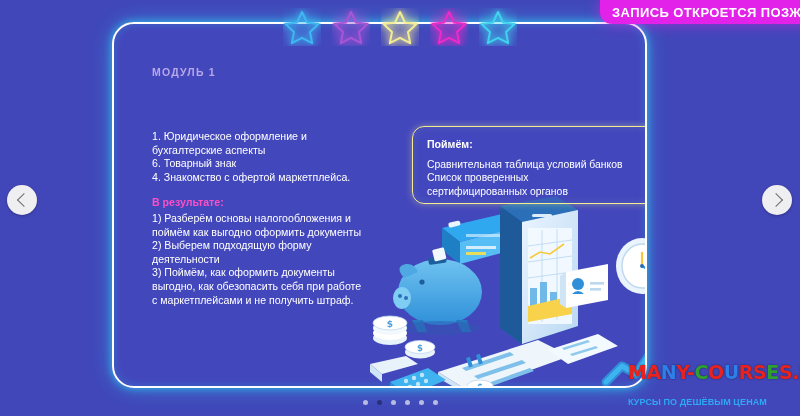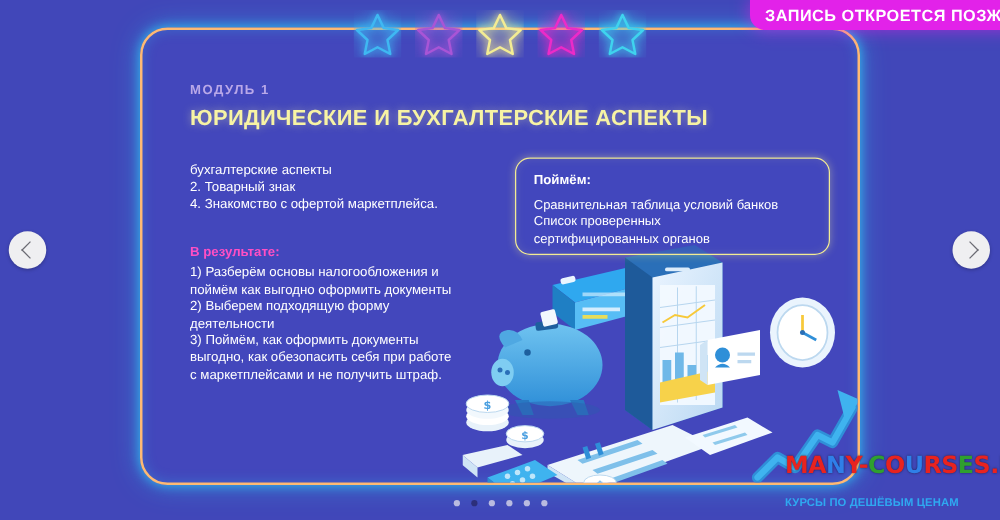--- a/index.html
+++ b/index.html
@@ -27,22 +27,22 @@
   
   .stars{
     position:absolute;top:2px;left:0;width:100%;height:50px;
     display:flex;align-items:center;justify-content:center;gap:11px;z-index:35;
     pointer-events:none;
   }
   .star-svg{display:block;}
 
   
   .card{
-    position:absolute;left:112px;top:22px;width:576px;height:366px;
-    border:2px solid #fdba74;border-radius:22px;
+    position:absolute;left:112px;top:22px;width:535px;height:366px;
+    border:2px solid #ffffff;border-radius:22px;
     box-sizing:border-box;
     box-shadow:0 0 9px rgba(47,200,245,.85),0 0 22px rgba(47,200,245,.45),
                inset 0 0 10px rgba(47,200,245,.28);
     background:rgba(72,74,196,.30);
     overflow:hidden;z-index:10;
   }
 
   .card-inner{position:absolute;inset:0;}
 
   .module-label{
@@ -153,25 +153,25 @@
       <svg class="star-svg" width="38" height="38" viewBox="0 0 38 38">
         <path d="M19 4 L24 14.5 L35.5 16 L27 24 L29.2 35.2 L19 29.8 L8.8 35.2 L11 24 L2.5 16 L14 14.5 Z" fill="none" stroke="#3fd3ee" stroke-width="2" stroke-linejoin="round" style="filter:drop-shadow(0 0 3px #3fd3ee) drop-shadow(0 0 7px #3fd3ee)"></path>
       </svg>
     </div>
 
   <div class="card">
     <div class="card-inner">
 
       <div class="module-label">МОДУЛЬ 1</div>
 
-      <div class="module-title">ЮРИДИЧЕСКИЕ И БУХГАЛТЕРСКИЕ АСПЕКТЫ</div>
 
       <div class="topics" id="topics-list">
+          <div>1. Юридическое оформление и</div>
           <div>бухгалтерские аспекты</div>
-          <div>2. Товарный знак</div>
+          <div>6. Товарный знак</div>
           <div>4. Знакомство с офертой маркетплейса.</div>
         </div>
 
       <div class="result-head">В результате:</div>
 
       <div class="result-list" id="results-list">
           <div>1) Разберём основы налогообложения и</div>
           <div>поймём как выгодно оформить документы</div>
           <div>2) Выберем подходящую форму</div>
           <div>деятельности</div>

